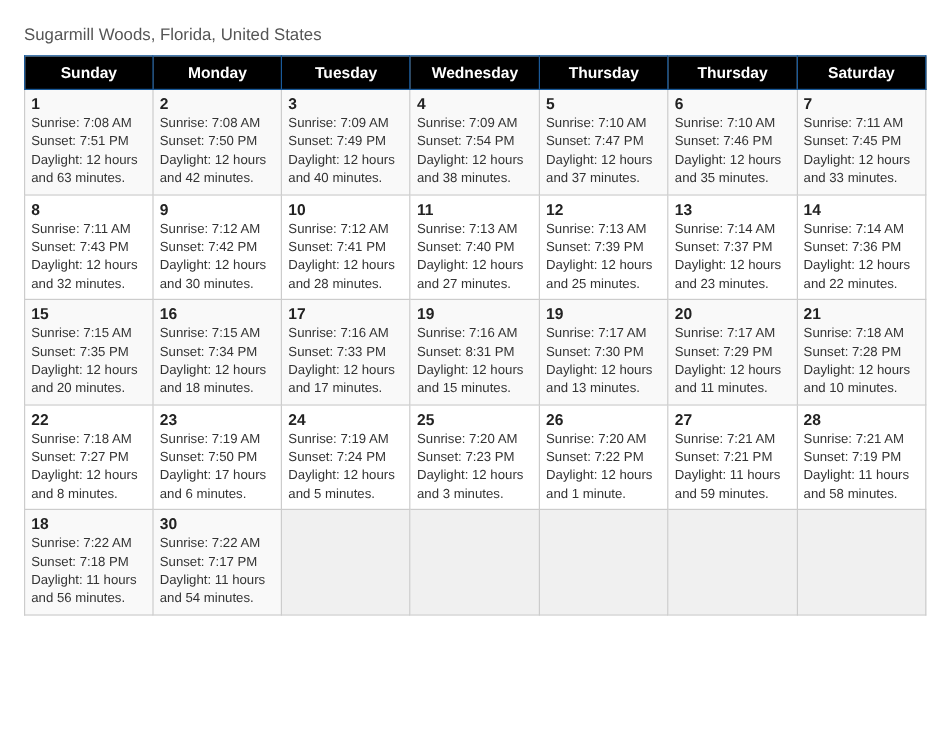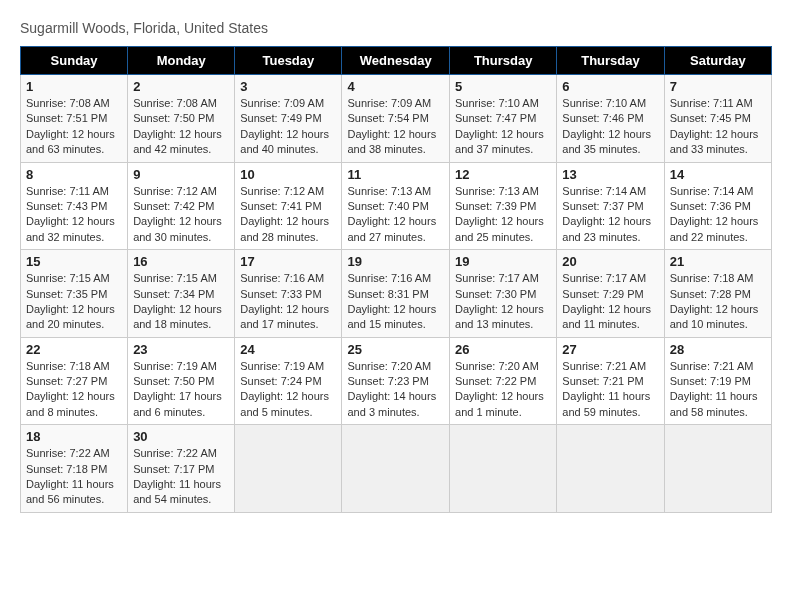--- a/index.html
+++ b/index.html
@@ -307,21 +307,21 @@
             <span>Sunrise: 7:19 AM</span><br>
             <span>Sunset: 7:24 PM</span><br>
             <span>Daylight: 12 hours and 5 minutes.</span>
           </div>
         </td>
         <td>
           <span class="day-num">25</span>
           <div class="day-detail">
             <span>Sunrise: 7:20 AM</span><br>
             <span>Sunset: 7:23 PM</span><br>
-            <span>Daylight: 14 hours and 3 minutes.</span>
+            <span>Daylight: 12 hours and 3 minutes.</span>
           </div>
         </td>
         <td>
           <span class="day-num">26</span>
           <div class="day-detail">
             <span>Sunrise: 7:20 AM</span><br>
             <span>Sunset: 7:22 PM</span><br>
             <span>Daylight: 12 hours and 1 minute.</span>
           </div>
         </td>

